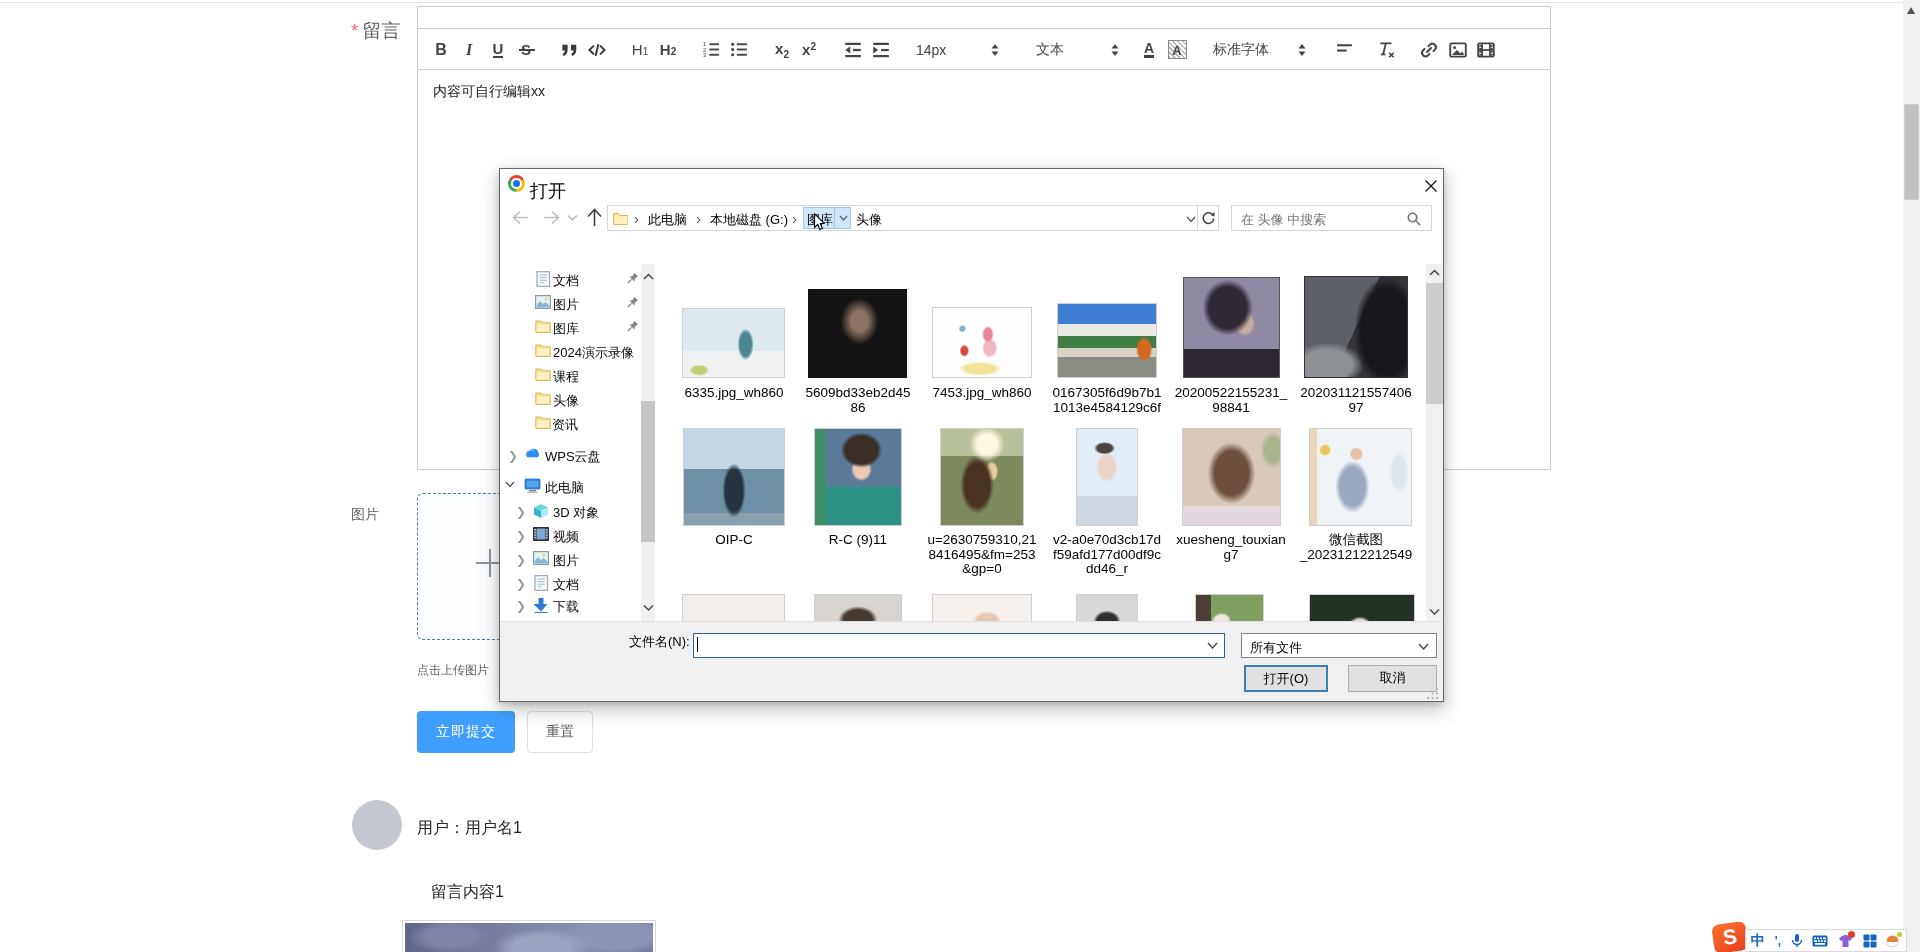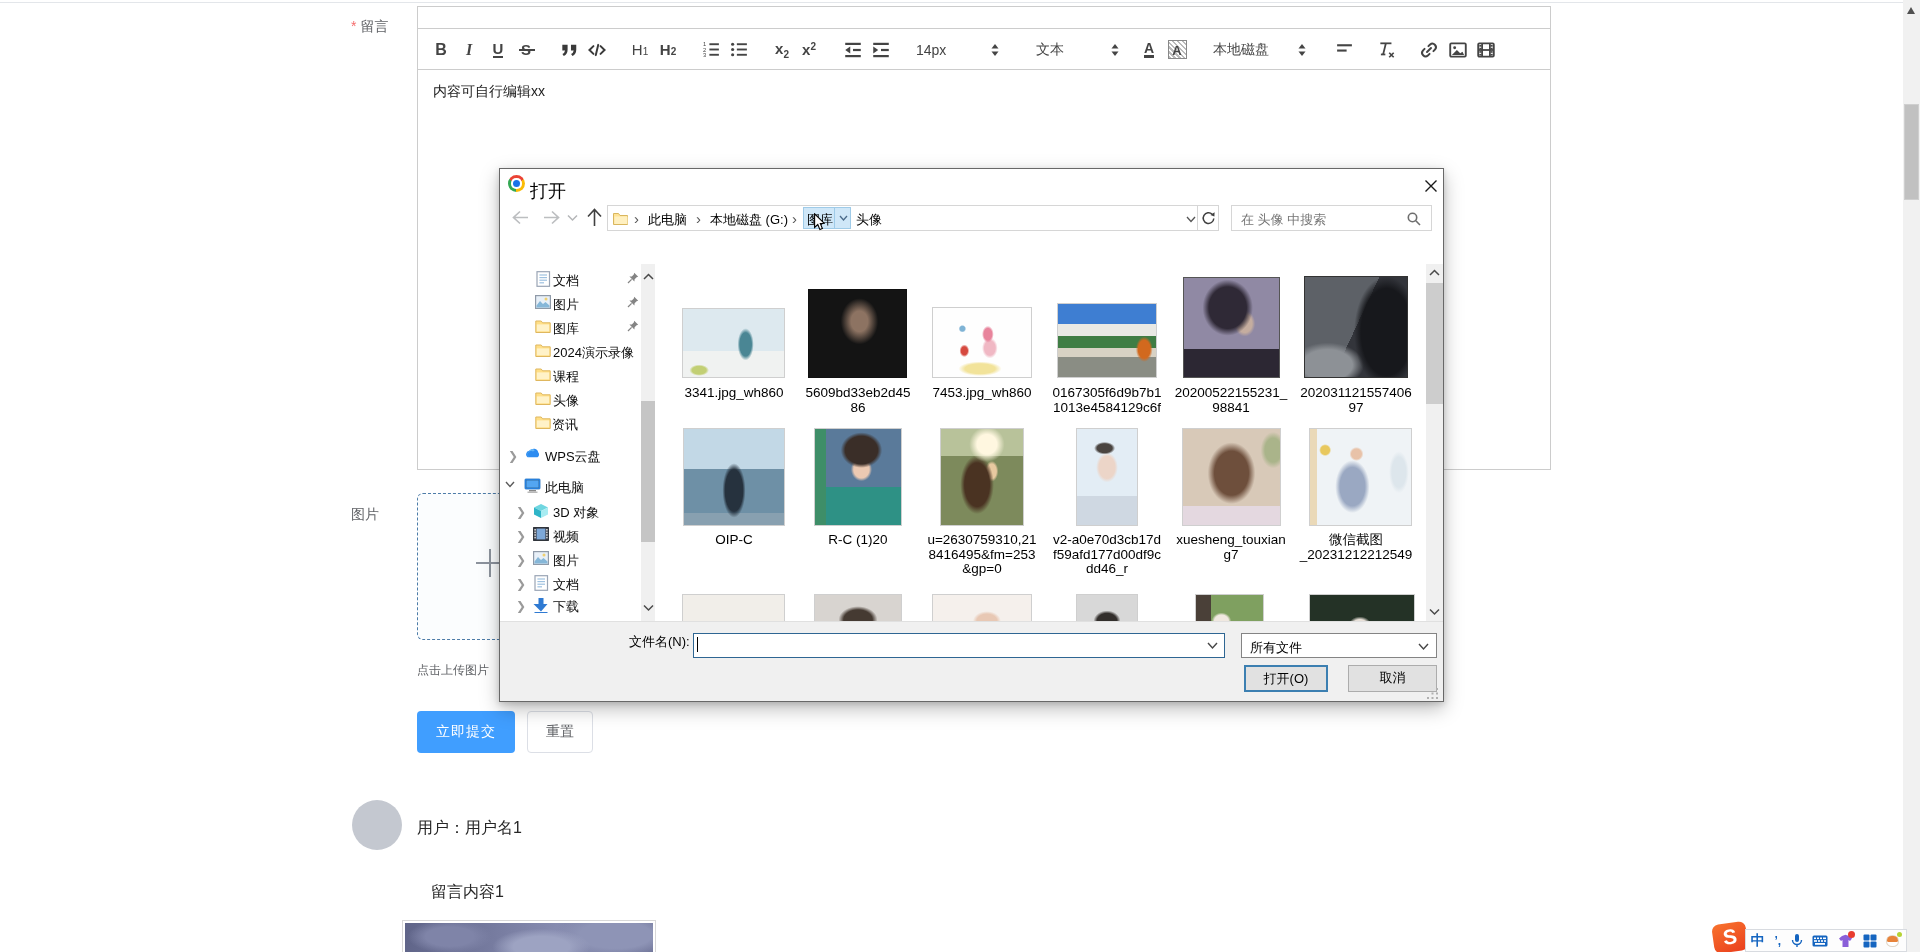--- a/index.html
+++ b/index.html
@@ -3,21 +3,21 @@
 <meta charset="utf-8">
 <style>
 * { box-sizing: border-box; margin:0; padding:0; }
 html,body { width:1920px; height:952px; overflow:hidden; background:#fff;
   font-family:"Liberation Sans", sans-serif; }
 #page { position:relative; width:1920px; height:952px; background:#fff; overflow:hidden; }
 .abs { position:absolute; }
 
 
 #topline { left:0; top:2px; width:1903px; height:1px; background:#e3e6ea; }
-#lbl-liuyan { left:351px; top:18px; font-size:14px; color:#606266; }
+#lbl-liuyan { left:351px; top:18px; font-size:19px; color:#606266; }
 #lbl-liuyan .star, #lbl-pic .star { color:#f56c6c; margin-right:4px; }
 #editor { left:417px; top:6px; width:1134px; height:464px; border:1px solid #ccc; background:#fff; }
 #ql-strip { position:absolute; left:0; top:0; width:100%; height:22px; border-bottom:1px solid #ccc; }
 #ql-toolbar { position:absolute; left:0; top:22px; width:100%; height:41px; border-bottom:1px solid #ccc; }
 #ql-content { position:absolute; left:15px; top:76px; font-size:14px; color:#222; }
 .qb { position:absolute; top:0; width:28px; height:41px; display:flex; align-items:center; justify-content:center; color:#444; }
 .qpick { position:absolute; top:0; height:41px; display:flex; align-items:center; color:#444; font-size:14px; padding-left:8px; }
 .qpick .parr { position:absolute; right:6px; top:14px; }
 .hatch { display:inline-block; width:19px; height:19px; font-size:13px; font-weight:bold; text-align:center; line-height:19px;
   background:repeating-linear-gradient(45deg,#bbb 0 1.5px,#fff 1.5px 3.5px); border:1px solid #888; }
@@ -193,21 +193,21 @@
             <polygon fill="#444" points="5,13 8.5,8.5 1.5,8.5"></polygon>
           </svg>
         </div>
       <div class="qb" style="left:717px">
           <span style="font-size:14px;font-weight:bold;border-bottom:3px solid #444;line-height:13px">A</span>
         </div>
       <div class="qb" style="left:745px">
           <span class="hatch">A</span>
         </div>
       <div class="qpick" style="left:787px;width:108px">
-          <span>本地磁盘</span>
+          <span>标准字体</span>
           <svg class="parr" width="10" height="14" viewBox="0 0 10 14">
             <polygon fill="#444" points="5,1 8.5,5.5 1.5,5.5"></polygon>
             <polygon fill="#444" points="5,13 8.5,8.5 1.5,8.5"></polygon>
           </svg>
         </div>
       <div class="qb" style="left:912px">
           <svg width="19" height="19" viewBox="0 0 18 18">
             <g stroke="#444" stroke-width="2">
               <line x1="2" y1="5" x2="16" y2="5"></line>
               <line x1="2" y1="10" x2="11" y2="10"></line>
@@ -492,36 +492,36 @@
           </svg>
       </div>
 
       <div class="thumb" style="left:182px;top:44px;width:103px;height:70px;background:radial-gradient(13px 26px at 62% 52%,#4a8694 0 45%,transparent 62%),radial-gradient(14px 8px at 16% 90%,#c2cf74 0 50%,transparent 70%),linear-gradient(180deg,#dde9ef 0 62%,#f0f2f1 62% 100%),#eaf0f2"></div>
       <div class="thumb" style="left:308px;top:25px;width:99px;height:89px;border-color:#111;background:radial-gradient(26px 32px at 52% 36%,#8d7362 0 32%,rgba(20,14,8,0) 72%),#141414"></div>
       <div class="thumb" style="left:432px;top:43px;width:100px;height:71px;background:radial-gradient(9px 13px at 56% 38%,#e8849c 0 45%,transparent 65%),radial-gradient(12px 16px at 58% 58%,#f0b8c4 0 45%,transparent 65%),radial-gradient(7px 9px at 32% 62%,#d6493f 0 45%,transparent 70%),radial-gradient(5px 5px at 30% 30%,#7fb3d5 0 50%,transparent 75%),radial-gradient(30px 10px at 48% 88%,#f2e39a 0 50%,transparent 72%),#fefefe"></div>
       <div class="thumb" style="left:557px;top:39px;width:100px;height:75px;background:radial-gradient(12px 18px at 88% 62%,#d2691e 0 50%,transparent 70%),linear-gradient(180deg,#3e7ed2 0 28%,#e9e9e4 28% 44%,#3f7d44 44% 60%,#d8d2c4 60% 72%,#8a8d84 72% 100%)"></div>
       <div class="thumb" style="left:683px;top:13px;width:97px;height:101px;border-color:#555;background:radial-gradient(36px 40px at 46% 30%,#2f2936 0 52%,transparent 70%),radial-gradient(16px 20px at 64% 46%,#c5ad9f 0 45%,transparent 65%),linear-gradient(0deg,#2c2733 0 28%,transparent 28%),#9089a4"></div>
       <div class="thumb" style="left:804px;top:12px;width:104px;height:102px;border-color:#333;background:radial-gradient(44px 75px at 80% 55%,#17181c 0 58%,transparent 74%),radial-gradient(52px 32px at 22% 88%,#8d9196 0 48%,transparent 70%),linear-gradient(115deg,#5d6167 0 50%,#33353b 50% 100%)"></div>
 
-      <div class="fname" style="left:172px;top:122px">3341.jpg_wh860</div>
+      <div class="fname" style="left:172px;top:122px">6335.jpg_wh860</div>
       <div class="fname" style="left:296px;top:122px">5609bd33eb2d45<br>86</div>
       <div class="fname" style="left:420px;top:122px">7453.jpg_wh860</div>
       <div class="fname" style="left:545px;top:122px">0167305f6d9b7b1<br>1013e4584129c6f</div>
       <div class="fname" style="left:669px;top:122px">20200522155231_<br>98841</div>
       <div class="fname" style="left:794px;top:122px">202031121557406<br>97</div>
 
       <div class="thumb" style="left:183px;top:164px;width:102px;height:98px;background:radial-gradient(17px 40px at 50% 64%,#26323e 0 52%,transparent 68%),linear-gradient(180deg,#c2d8e6 0 42%,#6e90a6 42% 88%,#88a0b0 88% 100%)"></div>
       <div class="thumb" style="left:314px;top:164px;width:88px;height:98px;background:linear-gradient(90deg,#3e8e68 0 13%,transparent 13%),radial-gradient(28px 24px at 54% 22%,#3a2e28 0 58%,transparent 74%),radial-gradient(16px 18px at 54% 42%,#ecc9b2 0 48%,transparent 66%),linear-gradient(0deg,#2e9185 0 40%,transparent 40%),#5a7a9a"></div>
       <div class="thumb" style="left:440px;top:164px;width:84px;height:98px;background:radial-gradient(26px 26px at 56% 16%,#fff7e0 0 38%,transparent 68%),radial-gradient(24px 42px at 44% 58%,#4a3322 0 52%,transparent 70%),radial-gradient(10px 16px at 62% 44%,#e8c9a0 0 45%,transparent 65%),linear-gradient(180deg,#b8c29a 0 28%,#7d8a5c 28% 100%)"></div>
       <div class="thumb" style="left:576px;top:164px;width:62px;height:98px;background:radial-gradient(15px 9px at 46% 20%,#4a4440 0 50%,transparent 70%),radial-gradient(16px 22px at 50% 40%,#ecd5c8 0 50%,transparent 68%),linear-gradient(0deg,#cfd8e2 0 30%,transparent 30%),#e3edf5"></div>
       <div class="thumb" style="left:682px;top:164px;width:99px;height:98px;background:radial-gradient(34px 44px at 50% 46%,#6e4f3c 0 50%,transparent 70%),radial-gradient(16px 19px at 53% 36%,#f0d2ba 0 48%,transparent 66%),radial-gradient(18px 26px at 93% 22%,#aab48a 0 46%,transparent 70%),linear-gradient(0deg,#e4d8e0 0 20%,transparent 20%),#d8c9b8"></div>
       <div class="thumb" style="left:809px;top:164px;width:103px;height:98px;background:linear-gradient(90deg,#ead9b8 0 7%,transparent 7%),radial-gradient(26px 40px at 42% 60%,#9aa8c2 0 48%,transparent 66%),radial-gradient(10px 10px at 46% 26%,#e8c2a8 0 50%,transparent 70%),radial-gradient(8px 8px at 15% 22%,#e8c85e 0 55%,transparent 75%),radial-gradient(14px 30px at 88% 45%,#dde6ec 0 50%,transparent 70%),#eff3f6"></div>
 
       <div class="fname" style="left:172px;top:269px">OIP-C</div>
-      <div class="fname" style="left:296px;top:269px">R-C (1)20</div>
+      <div class="fname" style="left:296px;top:269px">R-C (9)11</div>
       <div class="fname" style="left:420px;top:269px">u=2630759310,21<br>8416495&amp;fm=253<br>&amp;gp=0</div>
       <div class="fname" style="left:545px;top:269px">v2-a0e70d3cb17d<br>f59afd177d00df9c<br>dd46_r</div>
       <div class="fname" style="left:669px;top:269px">xuesheng_touxian<br>g7</div>
       <div class="fname" style="left:794px;top:269px">微信截图<br>_20231212212549</div>
 
       <div class="thumb" style="left:182px;top:330px;width:103px;height:27px;border-bottom:none;background:#f1eee9"></div>
       <div class="thumb" style="left:314px;top:330px;width:88px;height:27px;border-bottom:none;background:radial-gradient(26px 18px at 50% 95%,#453a32 0 55%,transparent 75%),#d8d4d0"></div>
       <div class="thumb" style="left:432px;top:330px;width:100px;height:27px;border-bottom:none;background:radial-gradient(20px 14px at 55% 100%,#e8c8b4 0 50%,transparent 70%),#f5f0ec"></div>
       <div class="thumb" style="left:576px;top:330px;width:62px;height:27px;border-bottom:none;background:radial-gradient(18px 14px at 50% 100%,#332f2c 0 55%,transparent 75%),#d8d8d8"></div>
       <div class="thumb" style="left:695px;top:330px;width:69px;height:27px;border-bottom:none;background:radial-gradient(14px 12px at 38% 100%,#f0e8e0 0 50%,transparent 70%),linear-gradient(90deg,#4a4038 0 22%,transparent 22%),#7fa060"></div>

